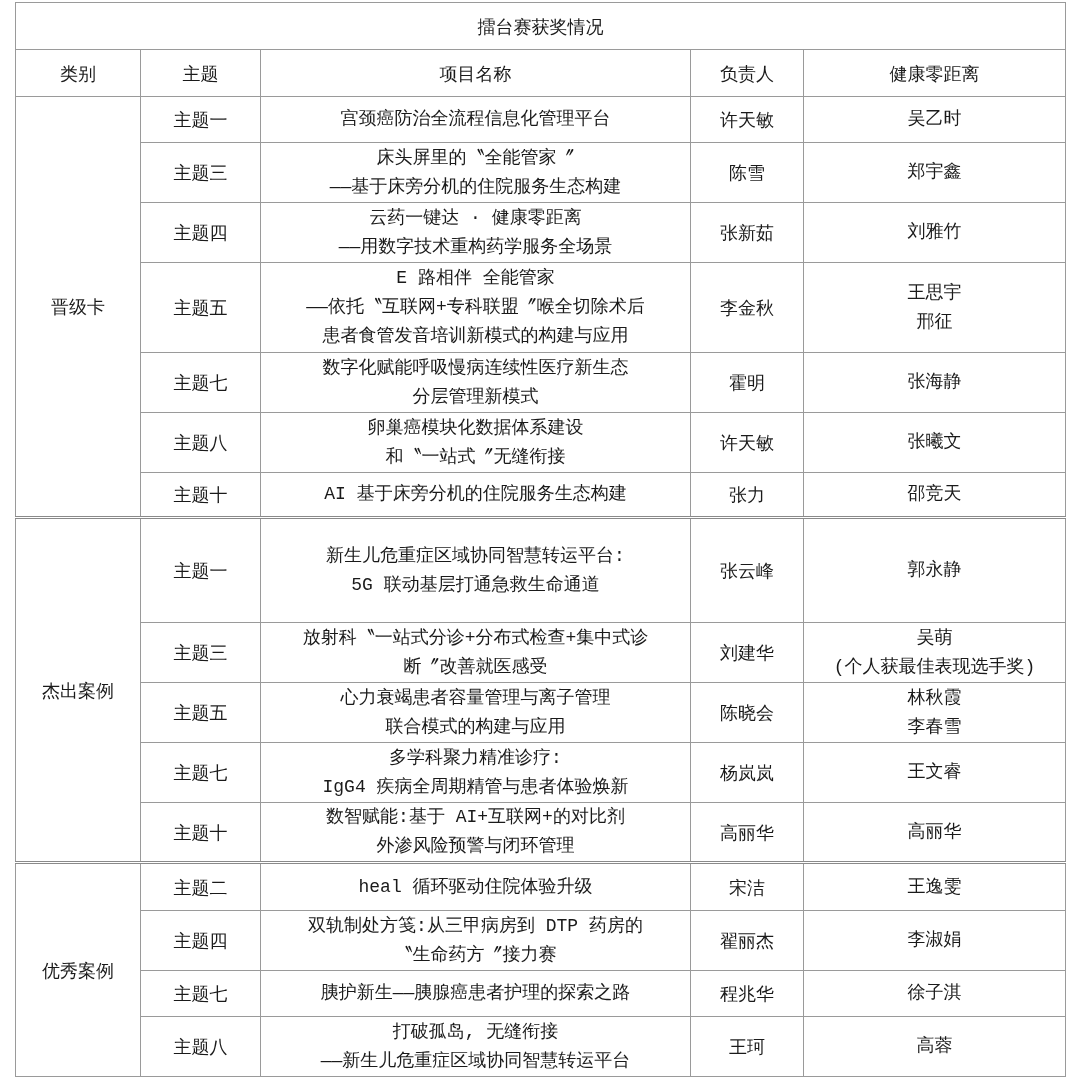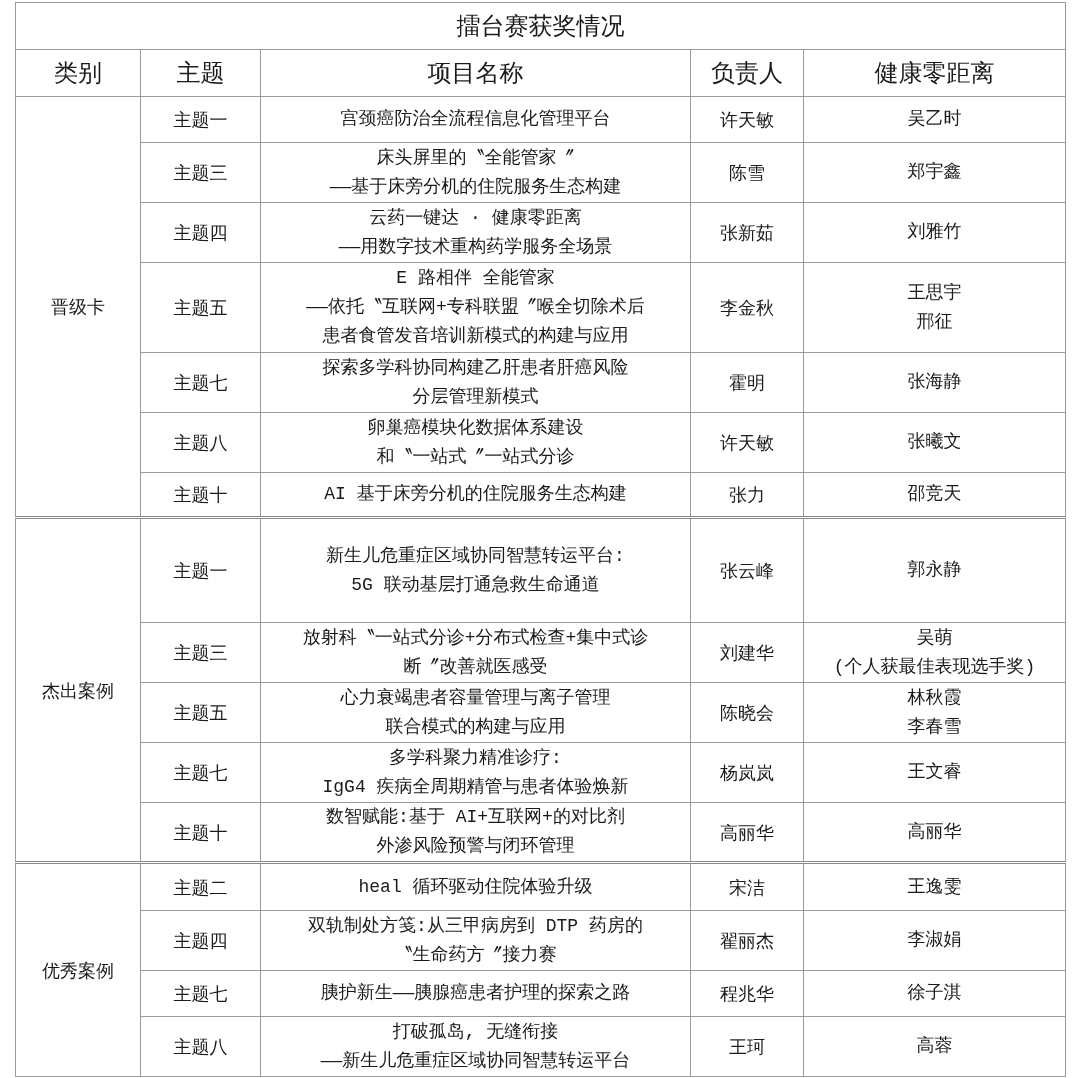--- a/index.html
+++ b/index.html
@@ -3,21 +3,21 @@
 <meta charset="utf-8">
 <style>
   html, body { margin: 0; padding: 0; background: #ffffff; }
   body { width: 1080px; height: 1078px; position: relative; overflow: hidden;
          font-family: "DejaVu Sans", "Liberation Sans", sans-serif; color: #1a1a1a; }
   table.awards { position: absolute; left: 15px; top: 2px; width: 1050px;
          border-collapse: collapse; table-layout: fixed; }
   table.awards td, table.awards th { border: 1px solid #9a9a9a; text-align: center;
          vertical-align: middle; padding: 0 4px; font-size: 18px; line-height: 29px;
          font-weight: normal; }
-  table.awards th { font-size: 24px; }
+  table.awards th { font-size: 18px; }
   .title-cell { height: 46px; font-size: 18px; }
   .hdr-row th { height: 46px; }
   td.proj-col, th.proj-col { border-left: 1.5px solid #222; }
   tr.group-start td { border-top: 3px double #8a8a8a; }
   .multiline span { display: block; font-family: Liberation Mono, monospace; }
 </style>
 </head>
 <body>
 
 <table class="awards">
@@ -81,33 +81,33 @@
         </td>
         <td>李金秋</td>
         <td class="multiline">
           <span>王思宇</span>
           <span>邢征</span>
         </td>
       </tr>
       <tr style="height: 60px;">
         <td>主题七</td>
         <td class="proj-col multiline">
-          <span>探索多学科协同构建乙肝患者肝癌风险</span>
+          <span>数字化赋能呼吸慢病连续性医疗新生态</span>
           <span>分层管理新模式</span>
         </td>
         <td>霍明</td>
         <td class="multiline">
           <span>张海静</span>
         </td>
       </tr>
       <tr style="height: 60px;">
         <td>主题八</td>
         <td class="proj-col multiline">
           <span>卵巢癌模块化数据体系建设</span>
-          <span>和〝一站式〞一站式分诊</span>
+          <span>和〝一站式〞无缝衔接</span>
         </td>
         <td>许天敏</td>
         <td class="multiline">
           <span>张曦文</span>
         </td>
       </tr>
       <tr style="height: 45px;">
         <td>主题十</td>
         <td class="proj-col multiline">
           <span>AI 基于床旁分机的住院服务生态构建</span>

